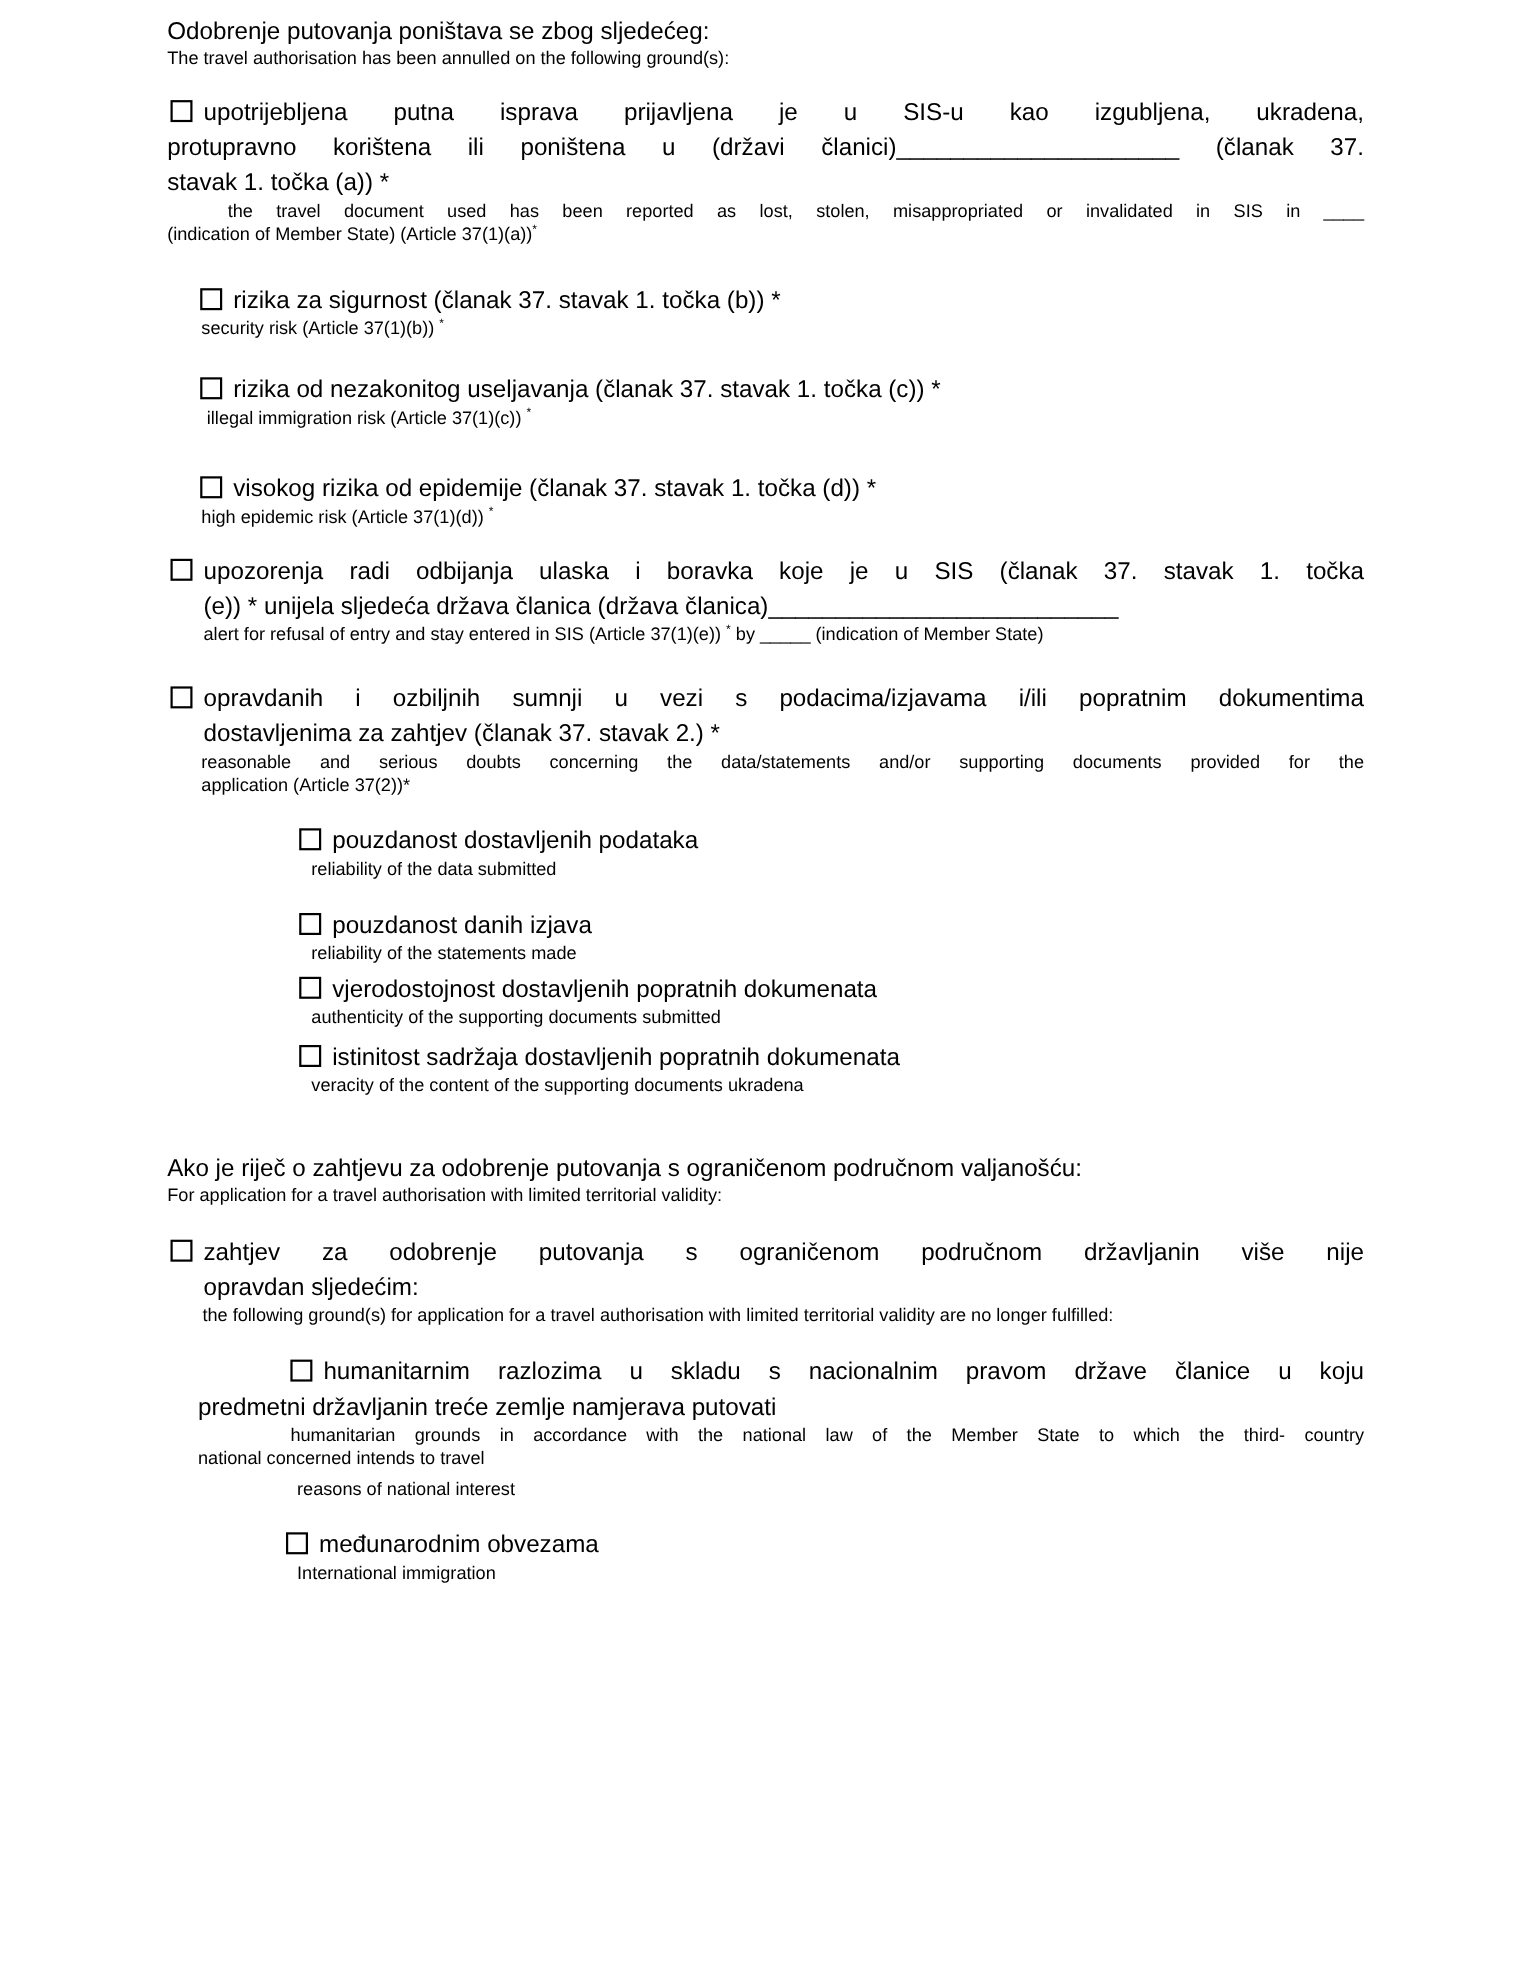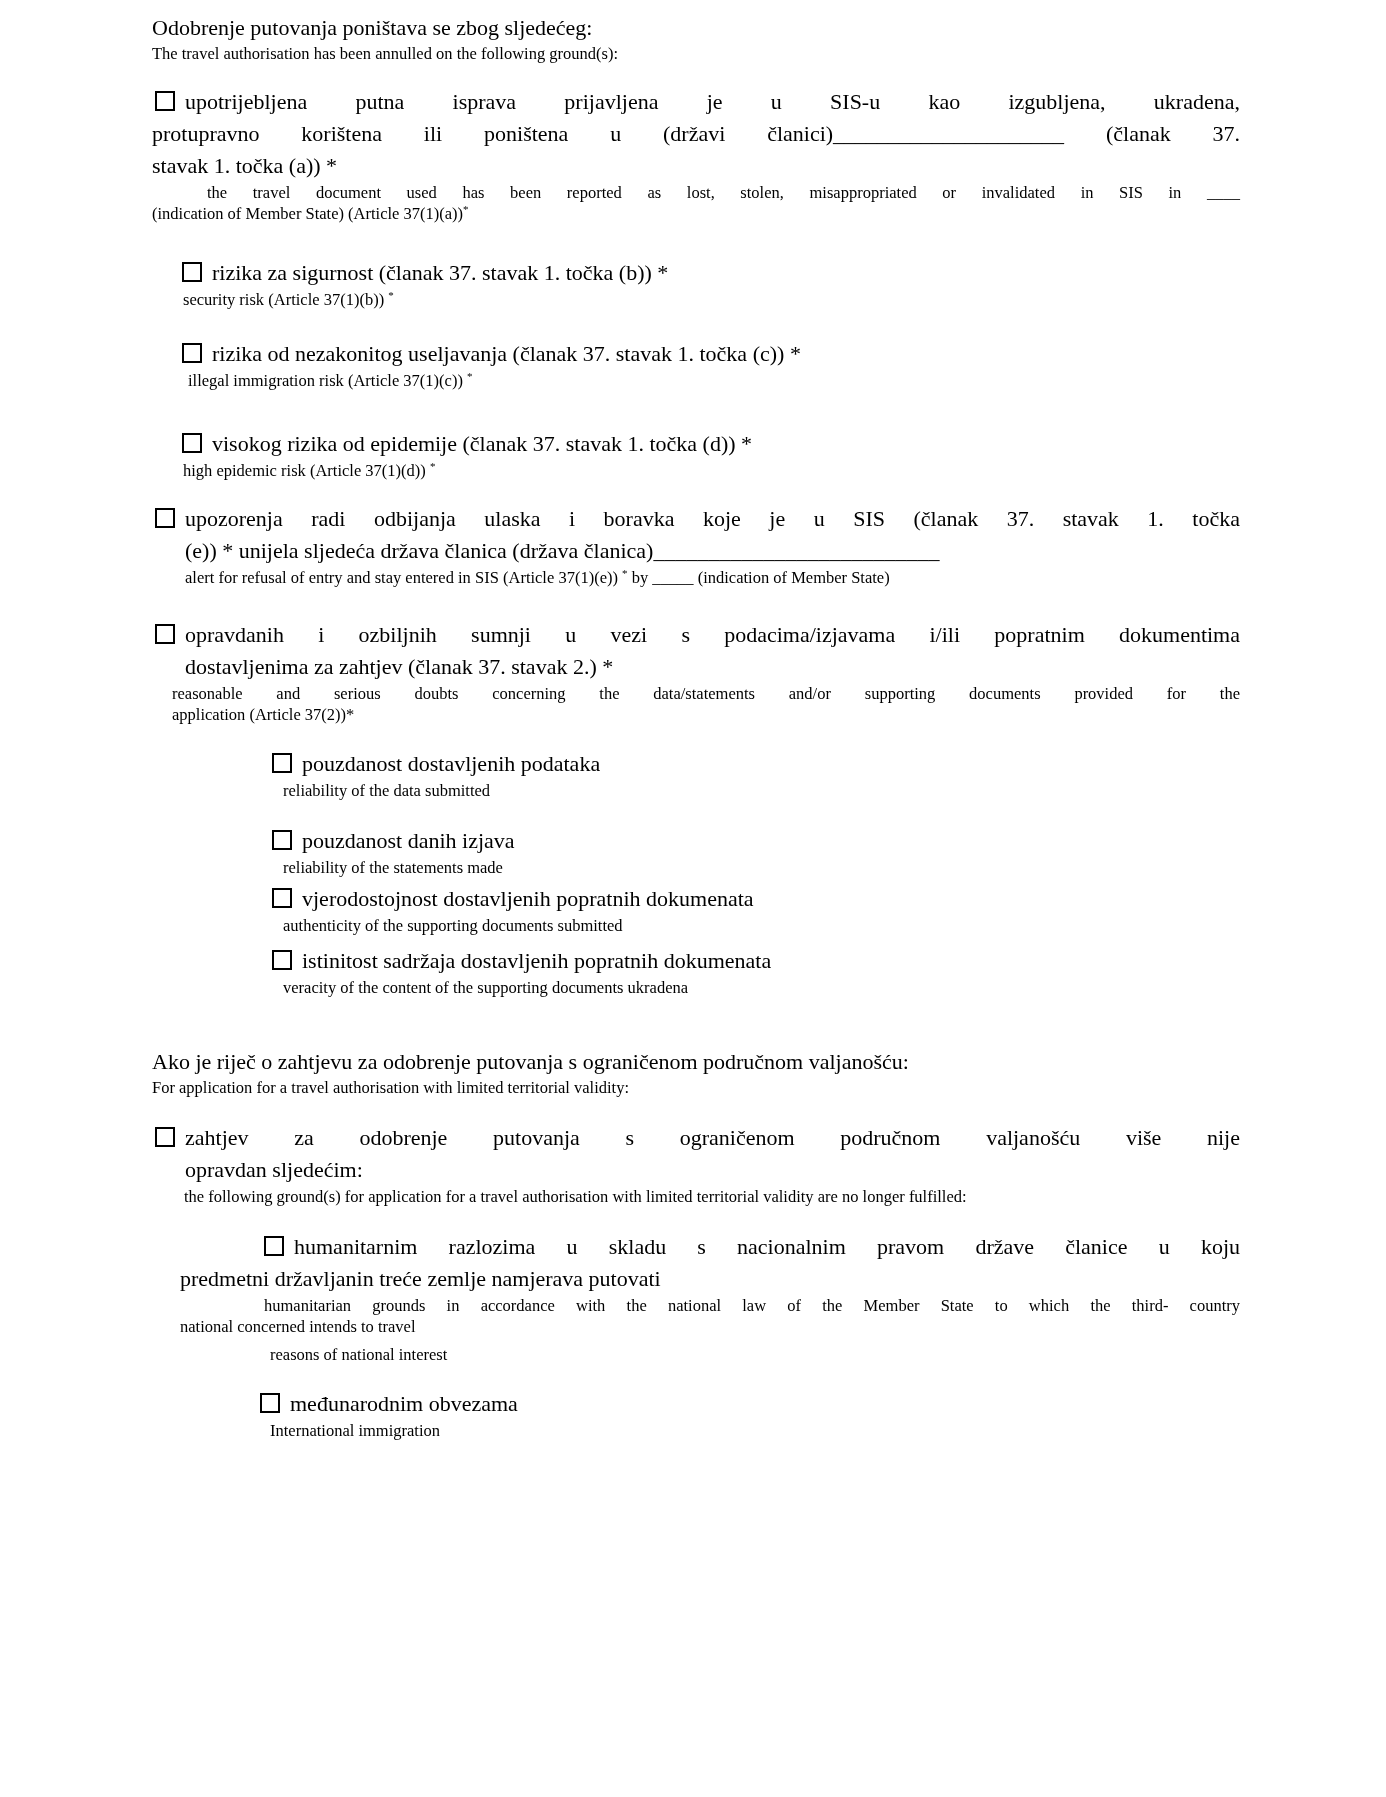--- a/index.html
+++ b/index.html
@@ -1,34 +1,34 @@
 <!DOCTYPE html>
 <html><head>
 <meta charset="utf-8">
 <style>
   html,body{margin:0;padding:0;background:#fff;}
   body{width:1386px;height:1797px;font-family:"Liberation Sans",sans-serif;color:#000;overflow:hidden;}
-  .page{box-sizing:border-box;width:1386px;height:1797px;padding:13px 146px 0 152px;font-family:Liberation Serif, serif;}
+  .page{box-sizing:border-box;width:1386px;height:1797px;padding:13px 146px 0 152px;}
   p{margin:0;}
   .hr-text{font-size:22px;line-height:32px;}
   .title-hr{font-size:22px;line-height:30px;}
   .en-text{font-size:16.5px;line-height:21px;}
   
   .jf{text-align:justify;text-align-last:justify;}
   
   .cb{display:inline-block;width:16px;height:16px;border:2px solid #000;vertical-align:-2px;margin-right:10px;background:#fff;cursor:pointer;}
   .cb.g1{margin-left:3px;}
   .ind30{margin-left:30px;}
   .hang33{padding-left:33px;}
   .en-ind-a{text-indent:55px;}
   .en-b{margin-left:31px;}
   .en-c{margin-left:36px;}
   .en-d{margin-left:31px;}
   .en-e{margin-left:33px;}
-  .en-f{margin-left:20px;}
+  .en-f{margin-left:31px;}
   .sub-hr{margin-left:120px;}
   .sub-en{margin-left:131px;}
   .ltv-en{margin-left:32px;}
   .hum-l1{padding-left:28px;text-indent:84px;}
   .hum-l2{padding-left:28px;}
   .hum-en-l1{padding-left:28px;text-indent:84px;}
   .hum-en-l2{padding-left:28px;}
   .ltv-sub-hr{margin-left:108px;}
   .ltv-sub-en{margin-left:118px;}
   sup{font-size:11px;line-height:0;}
@@ -104,21 +104,21 @@
     <p class="hr-text sub-hr"><span class="cb" role="checkbox" aria-checked="false"></span><span>istinitost sadržaja dostavljenih popratnih dokumenata</span></p>
     <p class="en-text sub-en">veracity of the content of the supporting documents ukradena</p>
   </section>
 
   <section class="mt49">
     <p class="title-hr">Ako je riječ o zahtjevu za odobrenje putovanja s ograničenom područnom valjanošću:</p>
     <p class="en-text">For application for a travel authorisation with limited territorial validity:</p>
   </section>
 
   <section class="mt24">
-    <div class="hr-text jf"><span class="cb g1" role="checkbox" aria-checked="false"></span><span>zahtjev za odobrenje putovanja s ograničenom područnom valjanošću više nije</span></div>
+    <div class="hr-text jf"><span class="cb g1" role="checkbox" aria-checked="false"></span><span>zahtjev za odobrenje putovanja s ograničenom područnom državljanin više nije</span></div>
     <div class="hr-text hang33">opravdan sljedećim:</div>
     <p class="en-text ltv-en">the following ground(s) for application for a travel authorisation with limited territorial validity are no longer fulfilled:</p>
   </section>
 
   <section class="mt24">
     <div class="hr-text jf hum-l1"><span class="cb" role="checkbox" aria-checked="false"></span><span>humanitarnim razlozima u skladu s nacionalnim pravom države članice u koju</span></div>
     <div class="hr-text hum-l2">predmetni državljanin treće zemlje namjerava putovati</div>
     <div class="en-text jf hum-en-l1">humanitarian grounds in accordance with the national law of the Member State to which the third- country</div>
     <div class="en-text hum-en-l2">national concerned intends to travel</div>
   </section>

